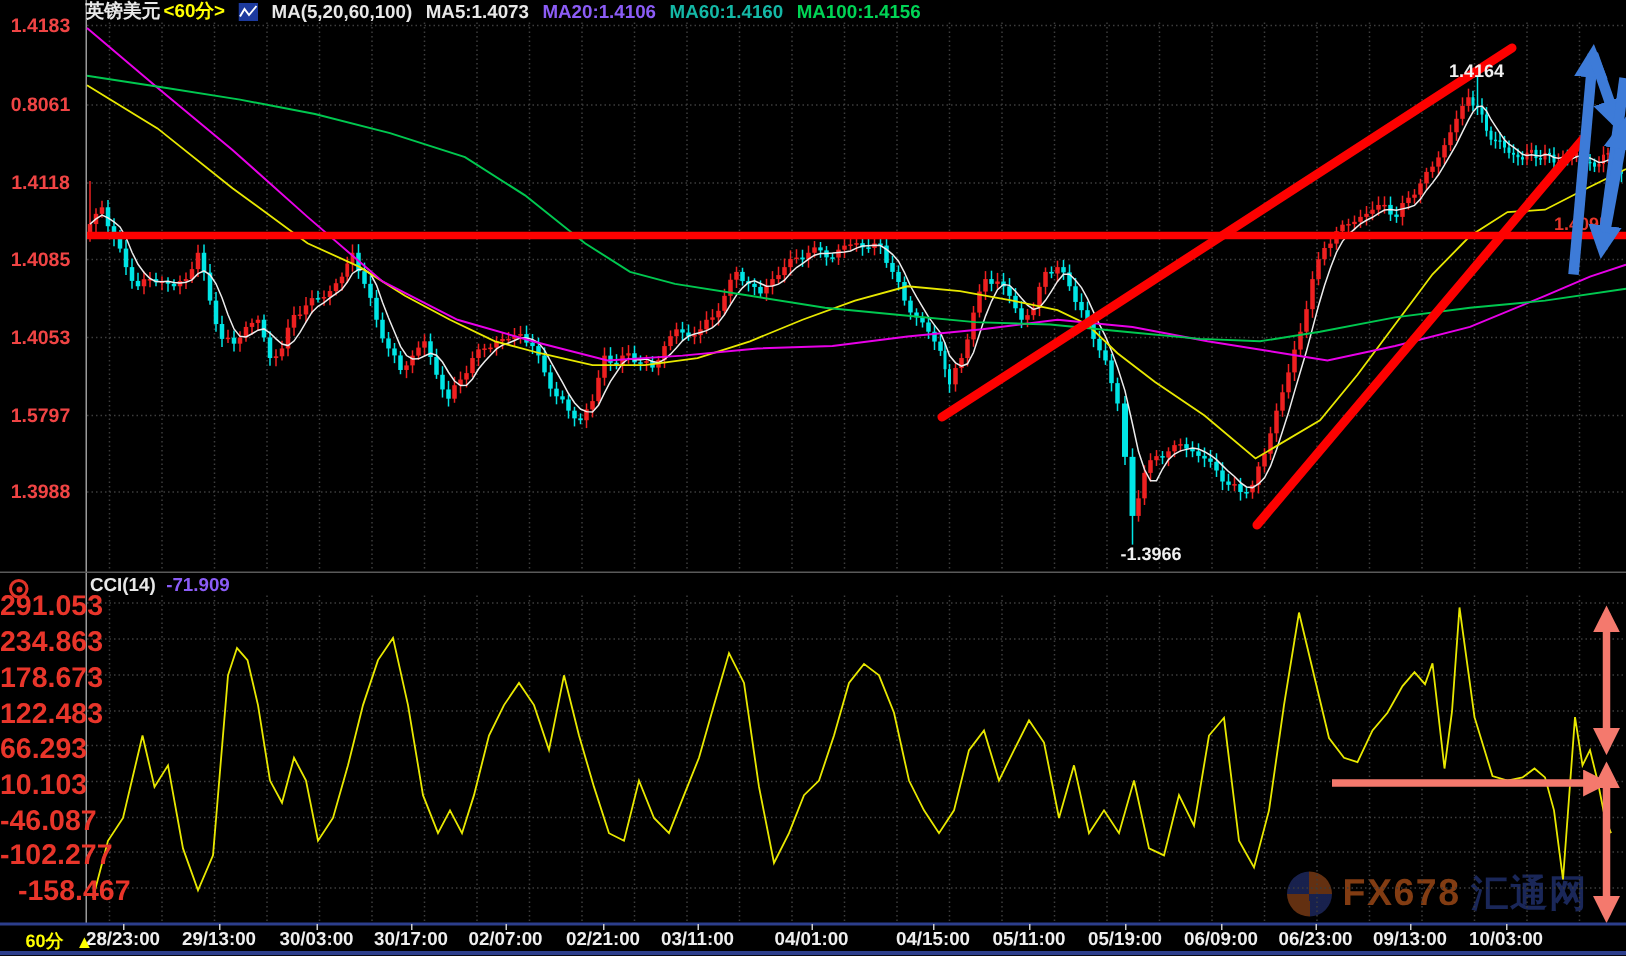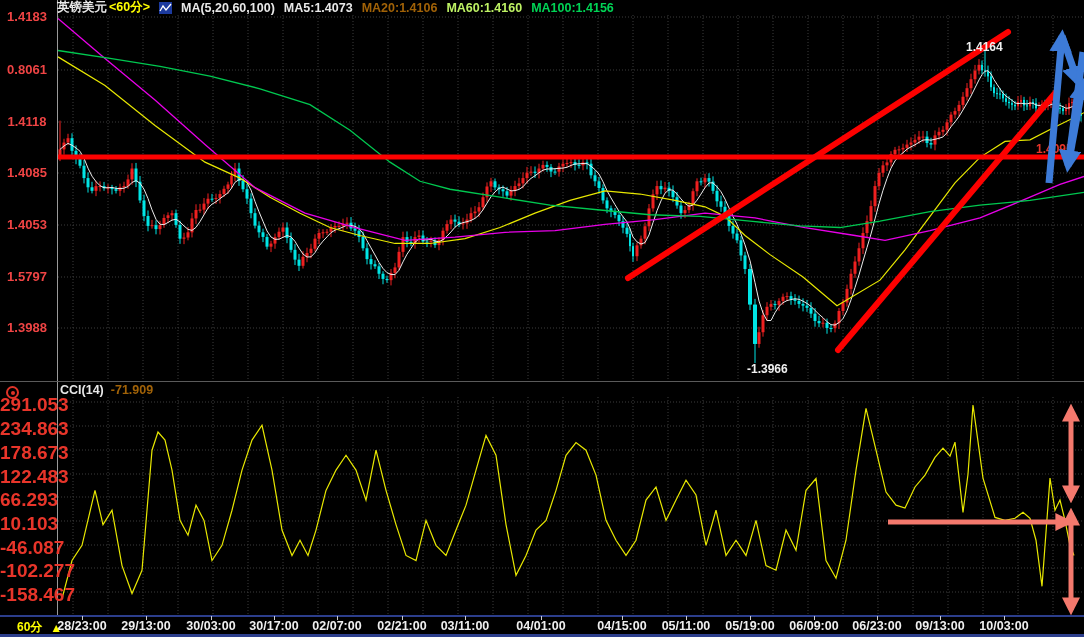--- a/index.html
+++ b/index.html
@@ -1,20 +1,20 @@
 <!DOCTYPE html>
 <html><head>
 <meta charset="utf-8">
 <style>
   html,body{margin:0;padding:0;background:#000;}
   .screen{position:relative;width:1084px;height:637px;background:#000;overflow:hidden;
           font-family:"Liberation Sans",sans-serif;}
   .header{position:absolute;left:57px;top:0;height:15px;display:flex;align-items:center;gap:9px;
           font-size:12.5px;font-weight:bold;white-space:nowrap;z-index:5;}
-  .w{color:#e8e8e8;} .y{color:#a16207;} .m{color:#bef264;} .g{color:#00d455;}
+  .w{color:#e8e8e8;} .y{color:#8b5cf6;} .m{color:#14b8a6;} .g{color:#00d455;}
   .sym{color:#e8e8e8;} .per{color:#ffff00;margin-left:-7px;}
   .hicon{display:inline-block;width:13px;height:12px;}
   .cci-head{position:absolute;left:60px;top:383px;display:flex;gap:7px;font-size:12.5px;
             font-weight:bold;z-index:5;}
   .cci-dot{position:absolute;left:6px;top:386px;width:9px;height:9px;border:2px solid #e03328;
            border-radius:50%;z-index:5;}
   .cci-dot span{position:absolute;left:2.5px;top:2.5px;width:4px;height:4px;background:#e03328;border-radius:50%;display:block;}
   .plabel{position:absolute;left:2px;width:50px;text-align:center;color:#ef4444;
           font-size:13px;font-weight:bold;z-index:4;}
   .clabel{position:absolute;left:0px;width:54px;text-align:right;color:#e8352a;
@@ -35,20 +35,25 @@
            opacity:0.75;}
   .wm-brand{font-size:25px;font-weight:bold;color:#8a4014;letter-spacing:1px;}
   .wm-site{font-size:25px;font-weight:bold;color:#1c2a5e;letter-spacing:1px;}
   svg.chart{position:absolute;left:0;top:0;z-index:2;}
 </style>
 </head>
 <body>
 
 <div class="screen">
 
+  <div class="watermark">
+    <div class="wm-logo"></div>
+    <span class="wm-brand">FX678</span>
+    <span class="wm-site">汇通网</span>
+  </div>
 
   <div class="plot-border-left"></div>
 
   <svg class="chart" width="1084" height="637">
       <defs>
         <marker id="headB" viewBox="0 0 10 10" refX="7" refY="5" markerWidth="3.2" markerHeight="3.2" orient="auto-start-reverse">
           <path d="M0,0 L10,5 L0,10 z" fill="#3d7bd8"></path>
         </marker>
         <marker id="headS" viewBox="0 0 10 10" refX="7" refY="5" markerWidth="3.6" markerHeight="3.6" orient="auto-start-reverse">
           <path d="M0,0 L10,5 L0,10 z" fill="#f4796d"></path>
@@ -720,21 +725,21 @@
     <div class="plabel" style="top: 269px;">1.5797</div>
     <div class="plabel" style="top: 320px;">1.3988</div>
     <div class="clabel" style="top: 394px;">291.053</div>
     <div class="clabel" style="top: 418px;">234.863</div>
     <div class="clabel" style="top: 442px;">178.673</div>
     <div class="clabel" style="top: 466px;">122.483</div>
     <div class="clabel" style="top: 489px;">66.293</div>
     <div class="clabel" style="top: 513px;">10.103</div>
     <div class="clabel" style="top: 537px;">-46.087</div>
     <div class="clabel" style="top: 560px;">-102.277</div>
-    <div class="clabel" style="top: 584px;">-158.467</div>
+    <div class="clabel" style="top: 584px; padding-left: 12px;">-158.467</div>
     <div class="xlabel" style="left: 82px;">28/23:00</div>
     <div class="xtick" style="left: 82px;"></div>
     <div class="xlabel" style="left: 146px;">29/13:00</div>
     <div class="xtick" style="left: 146px;"></div>
     <div class="xlabel" style="left: 211px;">30/03:00</div>
     <div class="xtick" style="left: 211px;"></div>
     <div class="xlabel" style="left: 274px;">30/17:00</div>
     <div class="xtick" style="left: 274px;"></div>
     <div class="xlabel" style="left: 337px;">02/07:00</div>
     <div class="xtick" style="left: 337px;"></div>

